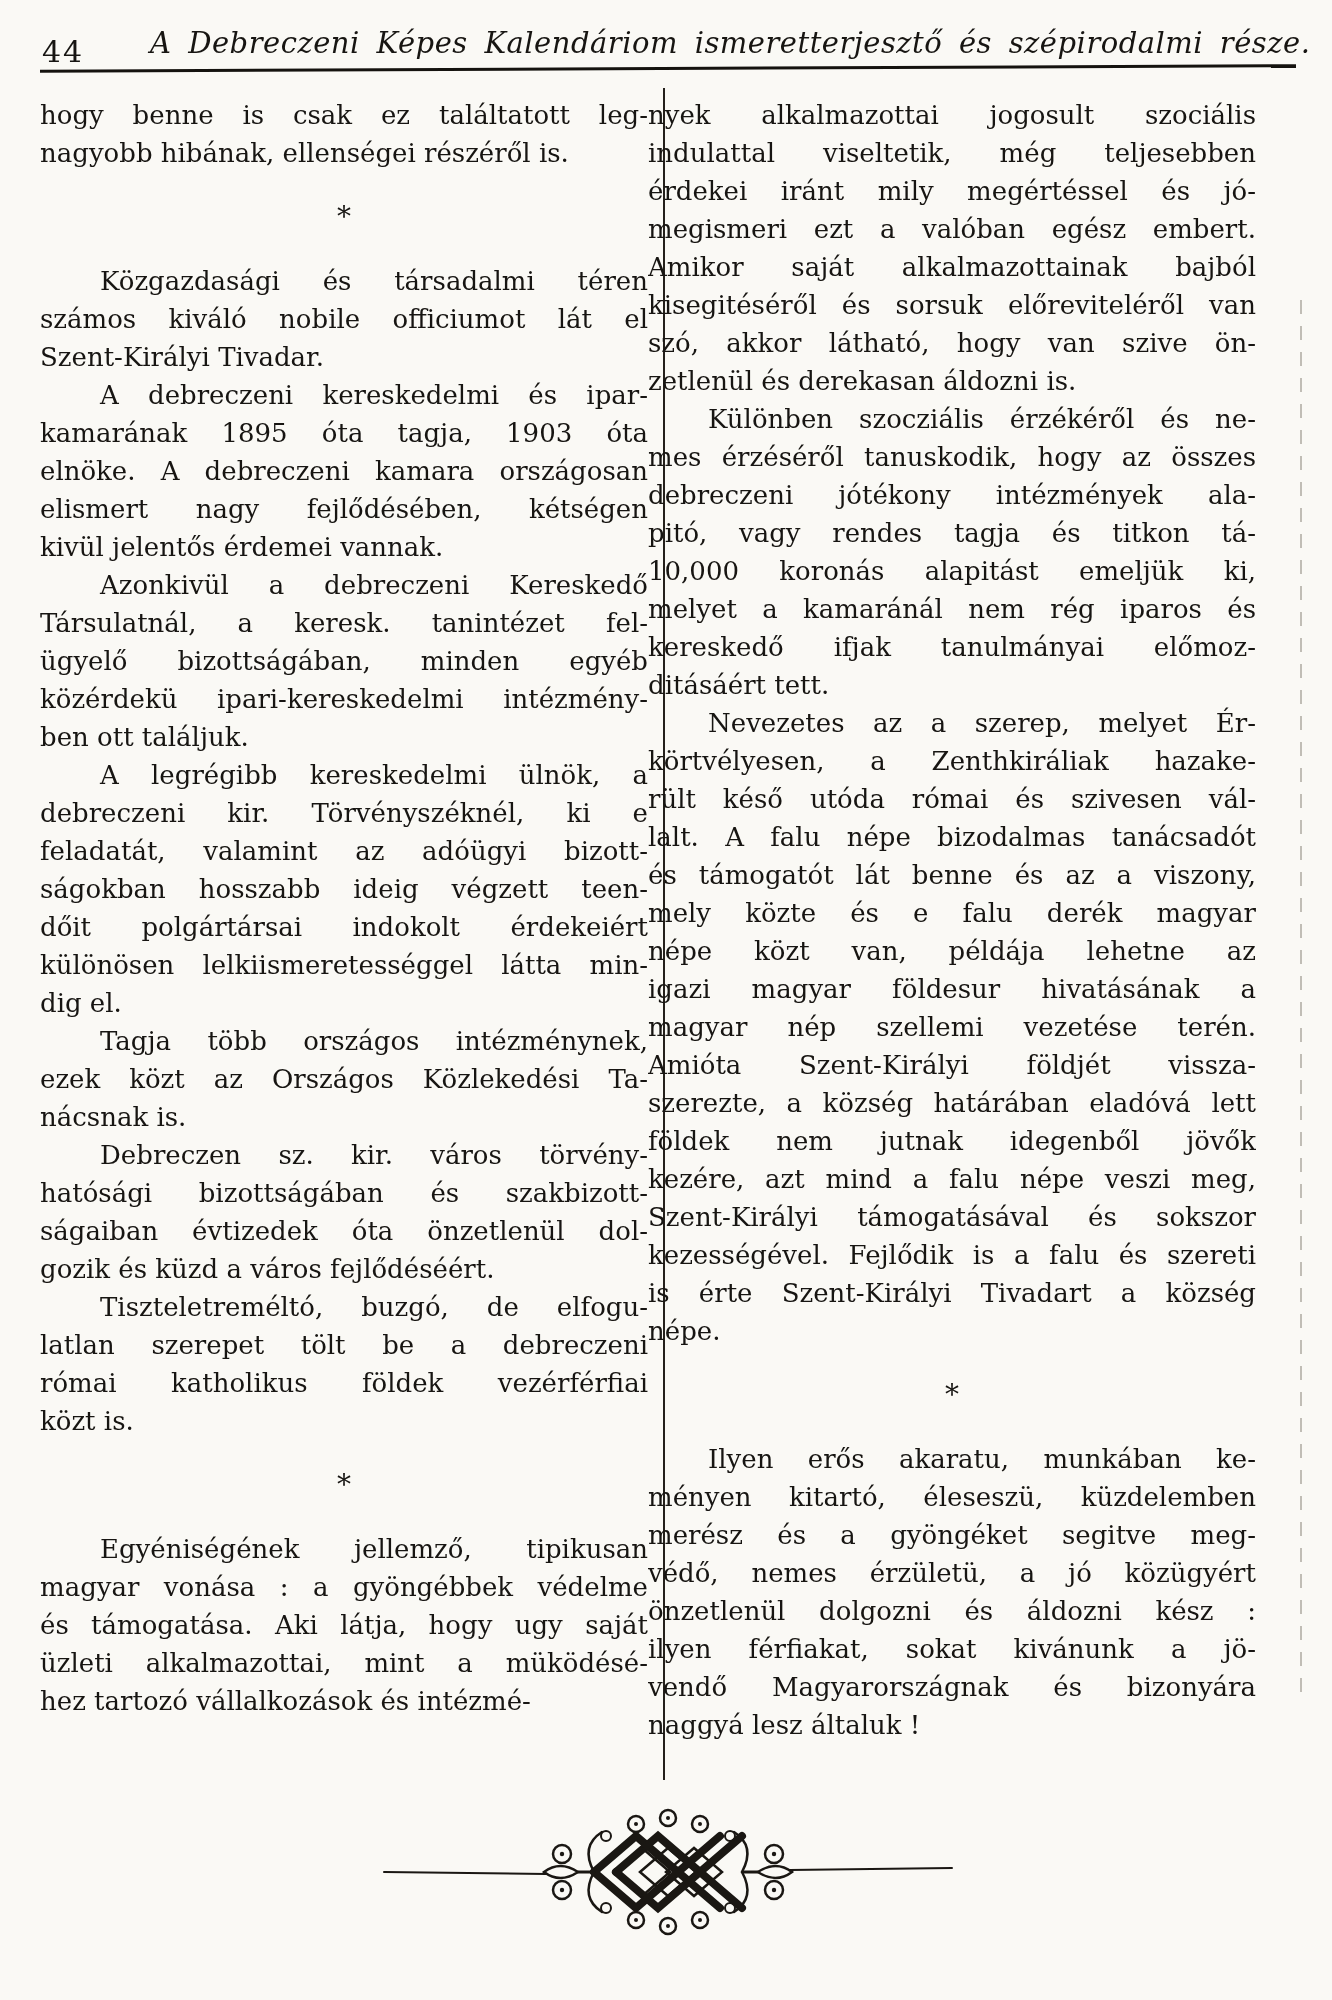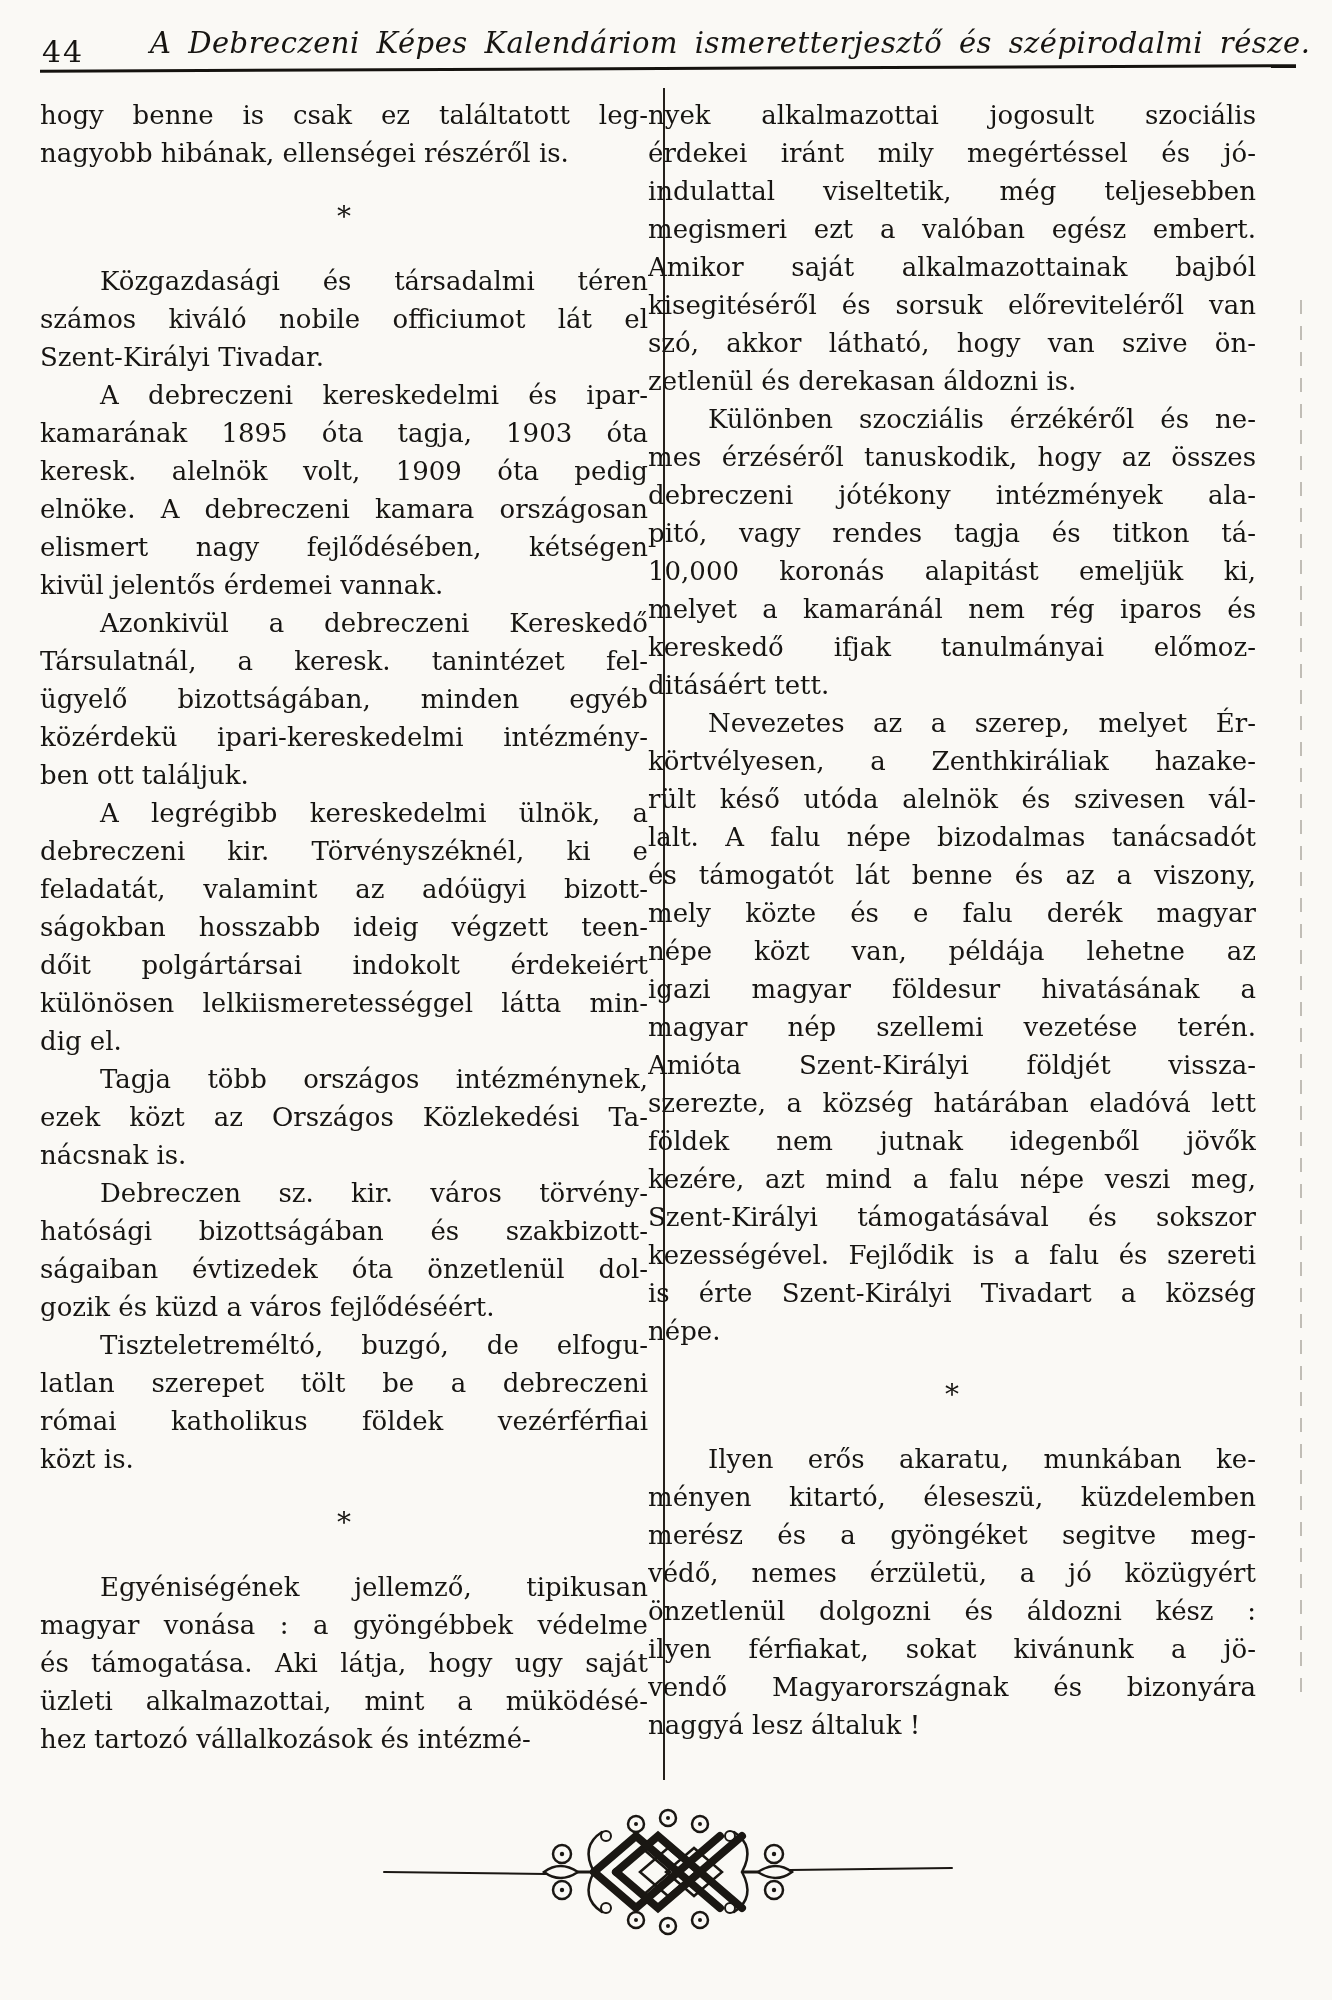--- a/index.html
+++ b/index.html
@@ -82,21 +82,20 @@
         </div>
         <div class="separator">*</div>
         <div class="para indent">
           <div class="line">Közgazdasági és társadalmi téren</div>
           <div class="line">számos kiváló nobile officiumot lát el</div>
           <div class="line last">Szent-Királyi Tivadar.</div>
         </div>
         <div class="para indent">
           <div class="line">A debreczeni kereskedelmi és ipar-</div>
           <div class="line">kamarának 1895 óta tagja, 1903 óta</div>
-          <div class="line">keresk. alelnök volt, 1909 óta pedig</div>
           <div class="line">elnöke. A debreczeni kamara országosan</div>
           <div class="line">elismert nagy fejlődésében, kétségen</div>
           <div class="line last">kivül jelentős érdemei vannak.</div>
         </div>
         <div class="para indent">
           <div class="line">Azonkivül a debreczeni Kereskedő</div>
           <div class="line">Társulatnál, a keresk. tanintézet fel-</div>
           <div class="line">ügyelő bizottságában, minden egyéb</div>
           <div class="line">közérdekü ipari-kereskedelmi intézmény-</div>
           <div class="line last">ben ott találjuk.</div>
@@ -132,42 +131,42 @@
           <div class="line">Egyéniségének jellemző, tipikusan</div>
           <div class="line">magyar vonása : a gyöngébbek védelme</div>
           <div class="line">és támogatása. Aki látja, hogy ugy saját</div>
           <div class="line">üzleti alkalmazottai, mint a müködésé-</div>
           <div class="line last">hez tartozó vállalkozások és intézmé-</div>
         </div>
       </div>
     <div class="col">
         <div class="para">
           <div class="line">nyek alkalmazottai jogosult szociális</div>
+          <div class="line">indulattal viseltetik, még teljesebben</div>
           <div class="line">érdekei iránt mily megértéssel és jó-</div>
-          <div class="line">indulattal viseltetik, még teljesebben</div>
           <div class="line">megismeri ezt a valóban egész embert.</div>
           <div class="line">Amikor saját alkalmazottainak bajból</div>
           <div class="line">kisegitéséről és sorsuk előreviteléről van</div>
           <div class="line">szó, akkor látható, hogy van szive ön-</div>
           <div class="line last">zetlenül és derekasan áldozni is.</div>
         </div>
         <div class="para indent">
           <div class="line">Különben szocziális érzékéről és ne-</div>
           <div class="line">mes érzéséről tanuskodik, hogy az összes</div>
           <div class="line">debreczeni jótékony intézmények ala-</div>
           <div class="line">pitó, vagy rendes tagja és titkon tá-</div>
           <div class="line">10,000 koronás alapitást emeljük ki,</div>
           <div class="line">melyet a kamaránál nem rég iparos és</div>
           <div class="line">kereskedő ifjak tanulmányai előmoz-</div>
           <div class="line last">ditásáért tett.</div>
         </div>
         <div class="para indent">
           <div class="line">Nevezetes az a szerep, melyet Ér-</div>
           <div class="line">körtvélyesen, a Zenthkiráliak hazake-</div>
-          <div class="line">rült késő utóda alelnök és szivesen vál-</div>
+          <div class="line">rült késő utóda római és szivesen vál-</div>
           <div class="line">lalt. A falu népe bizodalmas tanácsadót</div>
           <div class="line">és támogatót lát benne és az a viszony,</div>
           <div class="line">mely közte és e falu derék magyar</div>
           <div class="line">népe közt van, példája lehetne az</div>
           <div class="line">igazi magyar földesur hivatásának a</div>
           <div class="line">magyar nép szellemi vezetése terén.</div>
           <div class="line">Amióta Szent-Királyi földjét vissza-</div>
           <div class="line">szerezte, a község határában eladóvá lett</div>
           <div class="line">földek nem jutnak idegenből jövők</div>
           <div class="line">kezére, azt mind a falu népe veszi meg,</div>

